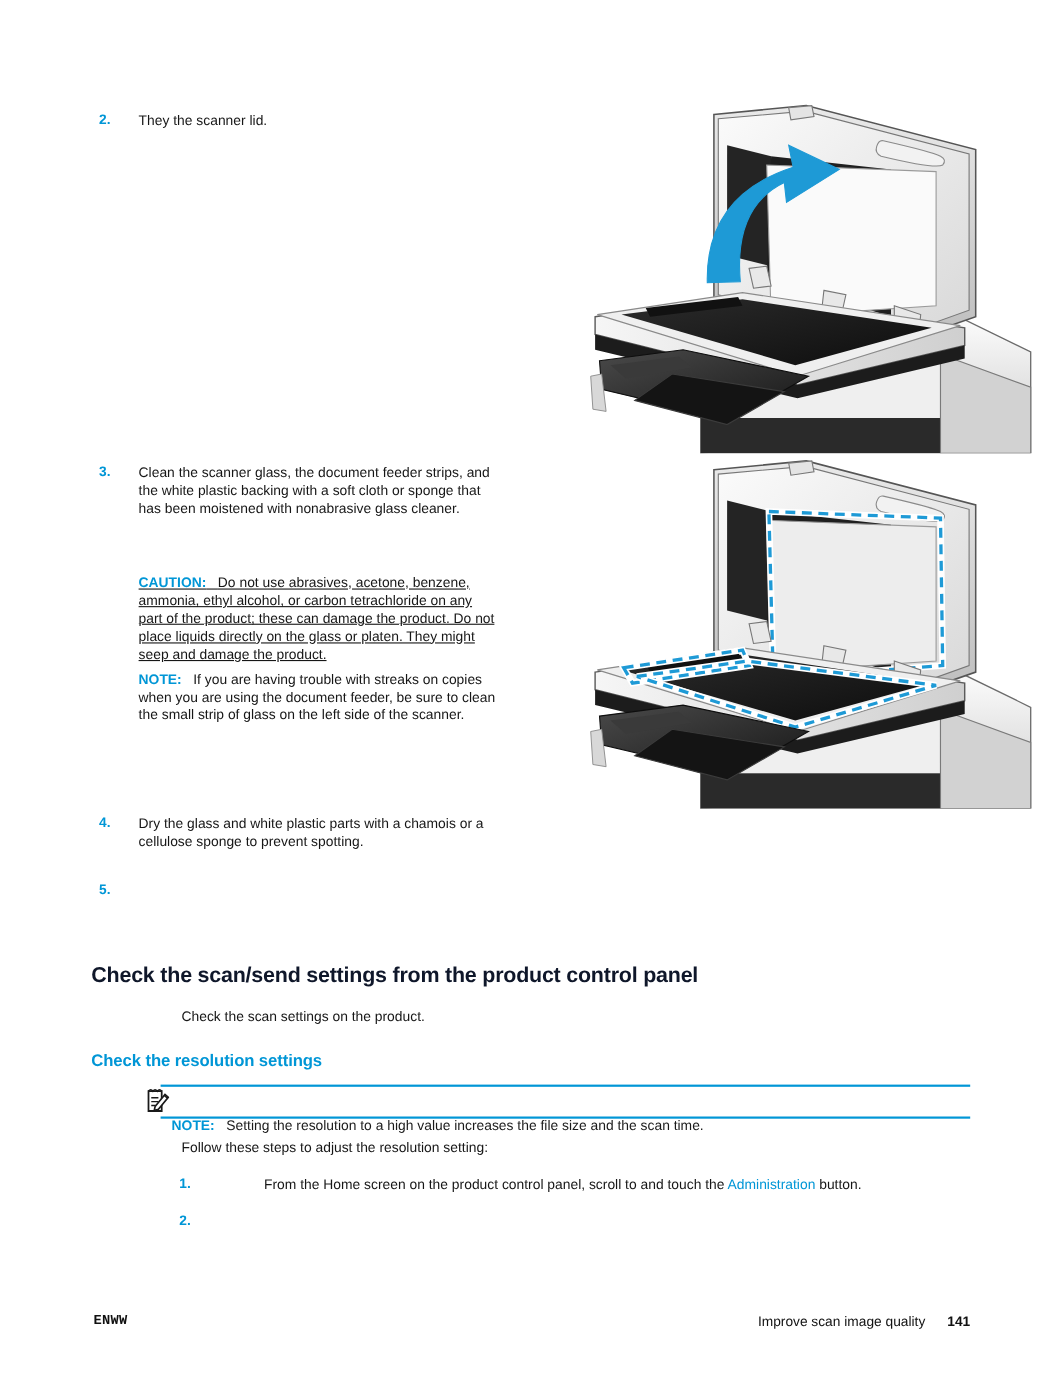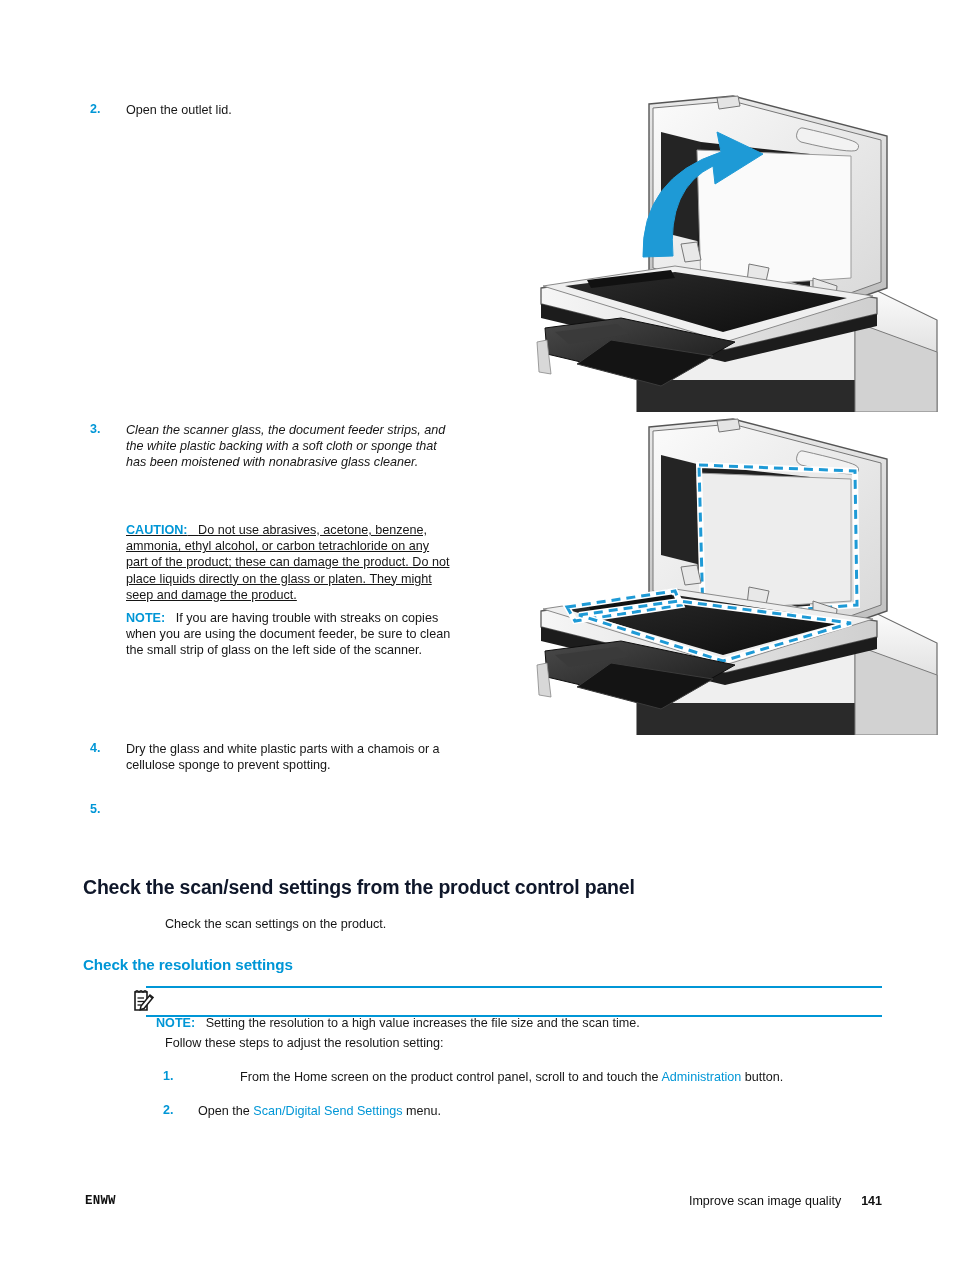--- a/index.html
+++ b/index.html
@@ -102,21 +102,21 @@
   .fig {
     position: absolute;
   }
 </style>
 </head>
 <body>
 
 <div class="page">
 
   <div class="num" style="left:90px; top:102px;">2.</div>
-  <div class="body-text step-body" style="left:126px; top:102px; width:330px;">Open the outlet lid.</div>
+  <div class="body-text step-body" style="left:126px; top:102px; width:330px;">They the scanner lid.</div>
 
   <div class="fig" style="left:525px; top:92px; width:415px; height:320px;">
     <svg width="415" height="320" viewBox="0 0 415 320" xmlns="http://www.w3.org/2000/svg">
       <defs>
         <linearGradient id="lidTop" x1="0" y1="0" x2="1" y2="1">
           <stop offset="0" stop-color="#fbfbfb"></stop>
             <stop offset="1" stop-color="#d8d8d8"></stop>
         </linearGradient>
         <linearGradient id="lidSide" x1="0" y1="0" x2="0" y2="1">
           <stop offset="0" stop-color="#e9e9e9"></stop>
@@ -173,21 +173,21 @@
       <path d="M20 236 L96 226 L210 250 L140 290 L22 262 Z" fill="url(#panelG)" stroke="#0e0e0e" stroke-width="1"></path>
       <path d="M30 240 L92 232 L104 242 L44 252 Z" fill="#3a3a3a"></path>
       <path d="M86 248 L188 264 L136 294 L52 272 Z" fill="#141414" stroke="#3b3b3b" stroke-width="1"></path>
       <path d="M12 250 L22 248 L26 282 L14 280 Z" fill="#d8d8d8" stroke="#888" stroke-width="0.8"></path>
 
       <path d="M118 165 Q116 86 196 60 L192 40 L238 62 L190 92 L188 74 Q142 96 148 164 Z" fill="#1e9ad6" stroke="#1e9ad6" stroke-width="1"></path>
     </svg>
   </div>
 
   <div class="num" style="left:90px; top:422px;">3.</div>
-  <div class="body-text step-body" style="left:126px; top:422px; width:326px;font-style:italic;">Clean the scanner glass, the document feeder strips, and the white plastic backing with a soft cloth or sponge that has been moistened with nonabrasive glass cleaner.</div>
+  <div class="body-text step-body" style="left:126px; top:422px; width:326px;">Clean the scanner glass, the document feeder strips, and the white plastic backing with a soft cloth or sponge that has been moistened with nonabrasive glass cleaner.</div>
 
   <div class="body-text step-body" style="left:126px; top:522px; width:326px;text-decoration:underline;">
     <span class="lbl-blue">CAUTION:</span><span>&nbsp;&nbsp;&nbsp;</span><span>Do not use abrasives, acetone, benzene, ammonia, ethyl alcohol, or carbon tetrachloride on any part of the product; these can damage the product. Do not place liquids directly on the glass or platen. They might seep and damage the product.</span>
   </div>
 
   <div class="body-text step-body" style="left:126px; top:610px; width:326px;">
     <span class="lbl-blue">NOTE:</span><span>&nbsp;&nbsp;&nbsp;</span><span>If you are having trouble with streaks on copies when you are using the document feeder, be sure to clean the small strip of glass on the left side of the scanner.</span>
   </div>
 
   <div class="fig" style="left:525px; top:415px; width:415px; height:320px;">
@@ -296,22 +296,19 @@
   </div>
 
   <div class="body-text" style="position:absolute; left:165px; top:1035px; width:700px;">Follow these steps to adjust the resolution setting:</div>
 
   <div class="num" style="left:163px; top:1069px;">1.</div>
   <div class="body-text" style="position:absolute; left:198px; top:1069px; width:700px;margin-left:42px;">
     <span>From the Home screen on the product control panel, scroll to and touch the </span><span class="blue">Administration</span><span> button.</span>
   </div>
 
   <div class="num" style="left:163px; top:1103px;">2.</div>
-  <div class="body-text" style="position:absolute; left:198px; top:1103px; width:700px;">
-    <span>Open the </span><span class="blue">Scan/Digital Send Settings</span><span> menu.</span>
-  </div>
 
   <div class="footer-left" style="left:85px; top:1194px;font-family:Liberation Mono, monospace;">ENWW</div>
   <div class="footer-right" style="right:72px; top:1194px;">
     <span>Improve scan image quality</span><span class="pg">141</span>
   </div>
 
 </div>
 
 </body></html>

